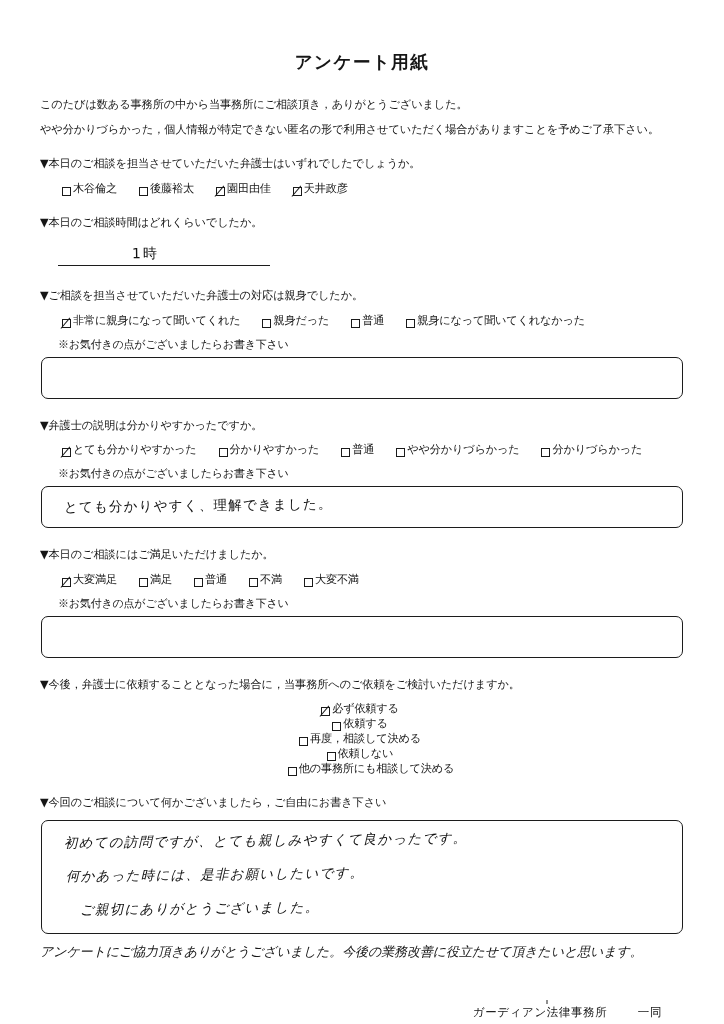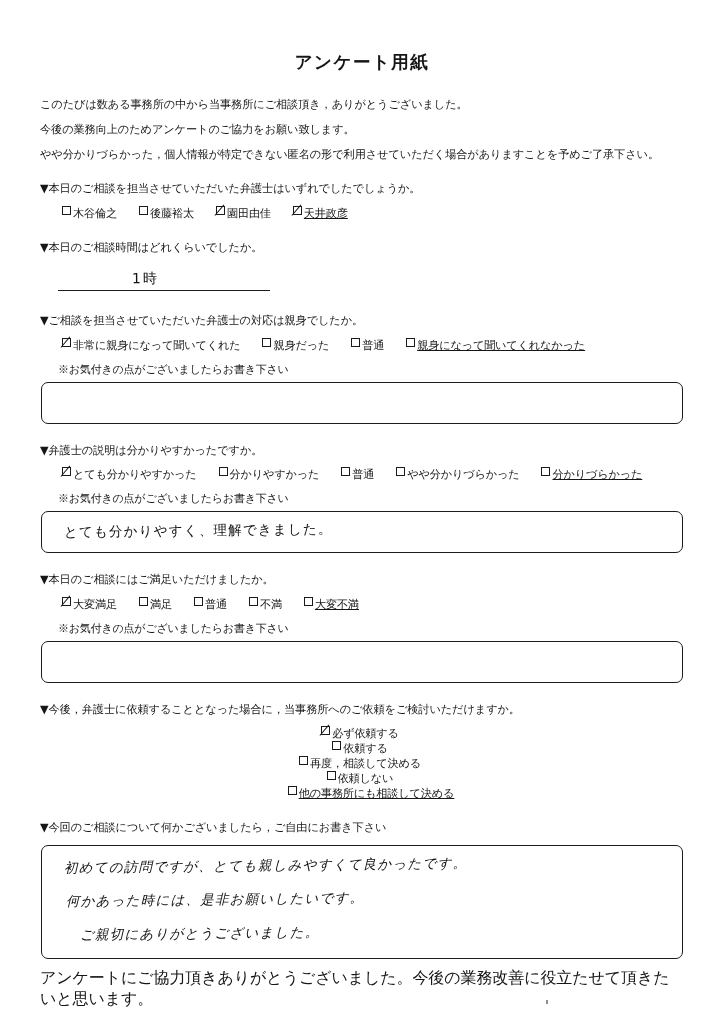--- a/index.html
+++ b/index.html
@@ -56,25 +56,25 @@
   .options {
     display: flex;
     flex-wrap: nowrap;
     align-items: center;
     padding-left: 22px;
     font-size: 11.2px;
     letter-spacing: -0.2px;
   }
   .opt {
     display: inline-flex;
-    align-items: flex-start;
+    align-items: flex-end;
     white-space: nowrap;
     margin-right: 22px;
   }
-  .opt:last-child { margin-right: 0; text-decoration: underline; }
+  .opt:last-child { margin-right: 0; }
 
   
   .cbox {
     position: relative;
     display: inline-block;
     width: 9px;
     height: 9px;
     border: 1px solid #1a1a1a;
     box-sizing: border-box;
     margin-right: 2px;
@@ -146,23 +146,24 @@
   .writein .hand {
     position: absolute;
     left: 92px;
     bottom: 6px;
     font-size: 14px;
     letter-spacing: 2px;
   }
 
   
   .closing {
-    font-size: 16px;
+    font-size: 13px;
     letter-spacing: -0.1px;
     margin: 9px 0 0 0;
+    font-style: italic;
   }
   .signature {
     margin-top: 44px;
     text-align: right;
     font-size: 11.5px;
     letter-spacing: 0.6px;
     padding-right: 22px;
   }
   .signature .sep { display: inline-block; width: 22px; }
 
@@ -178,21 +179,20 @@
 </style>
 </head>
 <body>
 
 <div class="page">
 
   <h1 class="title">アンケート用紙</h1>
 
   <div class="intro">
     <p>このたびは数ある事務所の中から当事務所にご相談頂き，ありがとうございました。</p>
-    <p>今後の業務向上のためアンケートのご協力をお願い致します。</p>
     <p>やや分かりづらかった，個人情報が特定できない匿名の形で利用させていただく場合がありますことを予めご了承下さい。</p>
   </div>
 
   <div class="q-block">
     <div class="q-title">▼本日のご相談を担当させていただいた弁護士はいずれでしたでしょうか。</div>
     <div class="options">
       <label class="opt">
         <span class="cbox"></span>
         <span>木谷倫之</span>
       </label>

